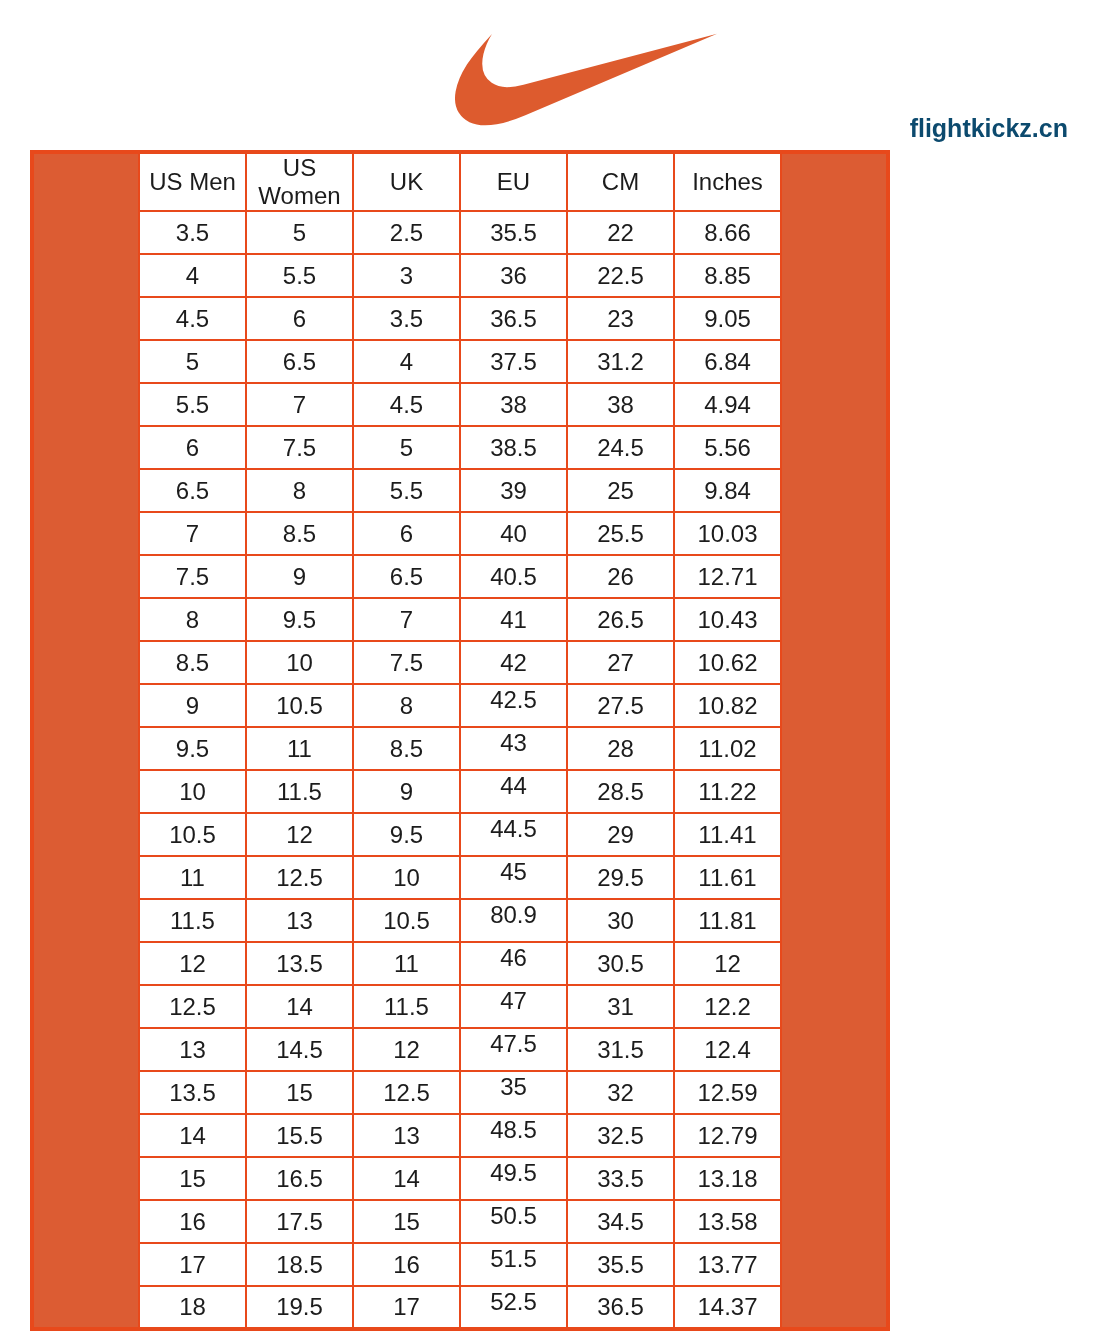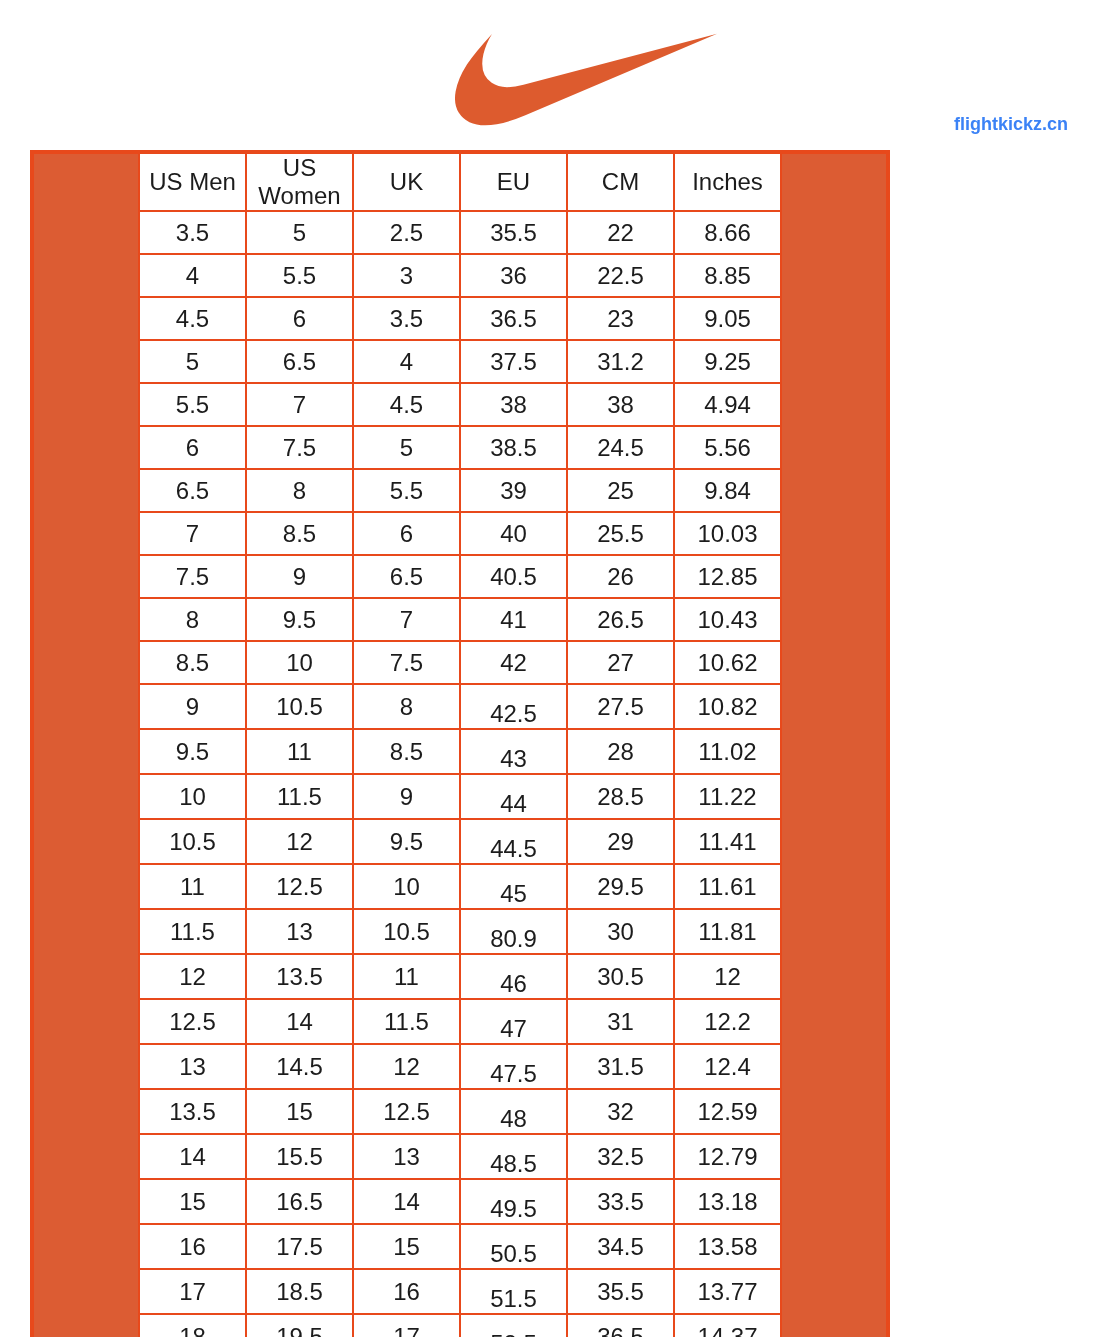--- a/index.html
+++ b/index.html
@@ -20,23 +20,23 @@
   }
   .swoosh{
     position:absolute;
     left:455px;top:18px;
     width:265px;height:123px;
   }
   .swoosh path{fill:var(--swoosh);}
   .site-label{
     position:absolute;
     top:114px;right:32px;
-    font-size:18px;
+    font-size:25px;
     font-weight:700;
-    color:#3b82f6;
+    color:#0c4a6e;
     letter-spacing:0px;
   }
   table.size-table{
     position:absolute;
     left:30px;top:150px;
     width:860px;
     border-collapse:collapse;
     table-layout:fixed;
     border:4px solid var(--border);
   }
@@ -52,21 +52,21 @@
   }
   .size-table tr{height:43px;}
   .size-table tr:first-child{height:48px;}
   .size-table td.bar{
     background:var(--bar);
     border-top:none;
     border-bottom:none;
   }
   .size-table td.eu-up{
     vertical-align:top;
-    padding-top:15px;
+    padding-top:1px;
   }
 </style>
 </head>
 <body>
 
 <div class="page">
 
   <svg class="swoosh" viewBox="0 0 69.327 32" aria-hidden="true">
     <path d="M68.56 4L18.4 25.36Q12.16 28 7.92 28q-4.8 0-6.96-3.36-1.36-2.16-.8-5.48t2.96-7.08q2-3.04 6.56-8-1.6 2.56-2.24 5.28-1.2 5.12 2.16 7.52Q11.2 18 13.6 18q1.92 0 4.32-.64z"></path>
   </svg>
@@ -109,21 +109,21 @@
           <td>36.5</td>
           <td>23</td>
           <td>9.05</td>
         </tr>
         <tr>
           <td>5</td>
           <td>6.5</td>
           <td>4</td>
           <td>37.5</td>
           <td>31.2</td>
-          <td>9.25</td>
+          <td>6.84</td>
         </tr>
         <tr>
           <td>5.5</td>
           <td>7</td>
           <td>4.5</td>
           <td>38</td>
           <td>38</td>
           <td>4.94</td>
         </tr>
         <tr>
@@ -149,21 +149,21 @@
           <td>40</td>
           <td>25.5</td>
           <td>10.03</td>
         </tr>
         <tr>
           <td>7.5</td>
           <td>9</td>
           <td>6.5</td>
           <td>40.5</td>
           <td>26</td>
-          <td>12.85</td>
+          <td>12.71</td>
         </tr>
         <tr>
           <td>8</td>
           <td>9.5</td>
           <td>7</td>
           <td>41</td>
           <td>26.5</td>
           <td>10.43</td>
         </tr>
         <tr>
@@ -243,21 +243,21 @@
           <td>14.5</td>
           <td>12</td>
           <td class="eu-up">47.5</td>
           <td>31.5</td>
           <td>12.4</td>
         </tr>
         <tr>
           <td>13.5</td>
           <td>15</td>
           <td>12.5</td>
-          <td class="eu-up">48</td>
+          <td class="eu-up">35</td>
           <td>32</td>
           <td>12.59</td>
         </tr>
         <tr>
           <td>14</td>
           <td>15.5</td>
           <td>13</td>
           <td class="eu-up">48.5</td>
           <td>32.5</td>
           <td>12.79</td>

